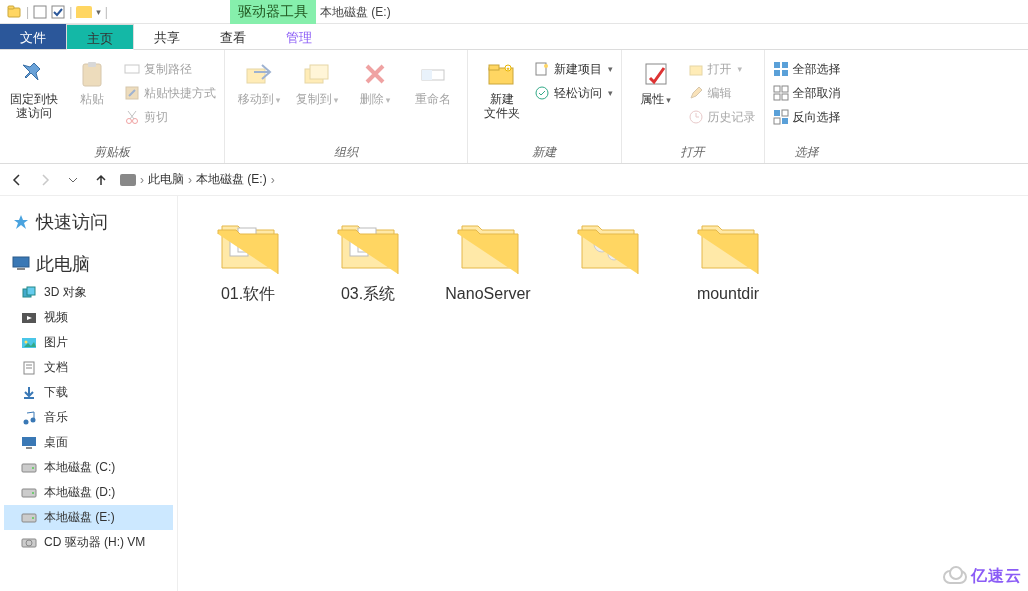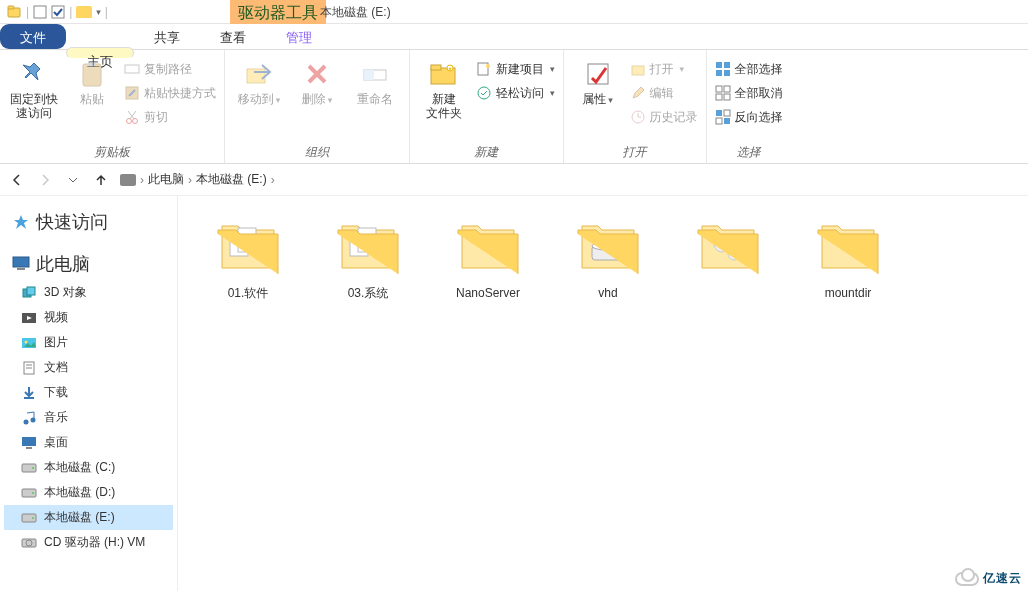--- a/index.html
+++ b/index.html
@@ -2,28 +2,28 @@
 <html><head>
 <meta charset="utf-8">
 <style>
   * { box-sizing: border-box; margin: 0; padding: 0; font-family: "Microsoft YaHei", "Segoe UI", sans-serif; }
   body { width: 1028px; height: 591px; background: #fff; color: #333; font-size: 12px; overflow: hidden; position: relative; }
 
   
   .titlebar { height: 24px; background: #fff; border-bottom: 1px solid #e5e5e5; display: flex; align-items: center; }
   .qat { display: flex; align-items: center; padding-left: 6px; gap: 4px; }
   .qat .folder-chip { width: 16px; height: 12px; background: #ffd662; border-radius: 2px 2px 0 0; position: relative; }
-  .context-tab { margin-left: auto; position: absolute; left: 230px; top: 0; height: 24px; background: #fdba74; color: #225a22; padding: 3px 8px 0; font-size: 16px; }
+  .context-tab { margin-left: auto; position: absolute; left: 230px; top: 0; height: 24px; background: #86efac; color: #225a22; padding: 3px 8px 0; font-size: 14px; }
   .title-text { position: absolute; left: 320px; top: 4px; font-size: 12px; color: #444; }
 
   
   .ribbon-tabs { height: 26px; display: flex; align-items: stretch; background: #fff; border-bottom: 1px solid #dcdcdc; }
-  .ribbon-tabs .tab { padding: 5px 20px; font-size: 13px; color: #333; cursor: pointer; border-radius: 9px; }
+  .ribbon-tabs .tab { padding: 5px 20px; font-size: 13px; color: #333; cursor: pointer; }
   .ribbon-tabs .tab.file { background: #2b579a; color: #fff; }
-  .ribbon-tabs .tab.active { border: 1px solid #dcdcdc; border-bottom: 1px solid #fff; background: #fef9c3; margin-bottom: -1px; margin-top: 23px; }
+  .ribbon-tabs .tab.active { border: 1px solid #dcdcdc; border-bottom: 1px solid #fff; background: #14b8a6; margin-bottom: -1px; }
   .ribbon-tabs .tab.context { color: #8b5cf6; }
 
   
   .ribbon { height: 114px; background: #fff; border-bottom: 1px solid #dcdcdc; display: flex; }
   .group { border-right: 1px solid #e8e8e8; padding: 4px 8px 2px; display: flex; flex-direction: column; }
   .group-body { flex: 1; display: flex; align-items: flex-start; gap: 6px; }
   .group-label { text-align: center; font-size: 12px; color: #666; padding-top: 2px; font-style: italic; }
   .big-btn { display: flex; flex-direction: column; align-items: center; width: 52px; padding-top: 4px; cursor: pointer; }
   .big-btn .ico { width: 32px; height: 32px; margin-bottom: 2px; display:flex; align-items:center; justify-content:center; }
   .big-btn .lbl { font-size: 12px; text-align: center; line-height: 14px; }
@@ -45,24 +45,24 @@
   .sidebar { width: 178px; border-right: 1px solid #eee; padding: 10px 4px; overflow:hidden; }
   .side-item { display: flex; align-items: center; gap: 6px; padding: 4px 6px 4px 16px; font-size: 12px; cursor:pointer; }
   .side-item.top { padding-left: 8px; font-size: 18px; }
   .side-item.selected { background: #cce8ff; }
   .side-item .ic { width: 18px; height: 16px; display:flex; align-items:center; justify-content:center; }
   .side-sep { height: 10px; }
 
   .content { flex: 1; padding: 18px 10px; display: flex; flex-wrap: wrap; align-content: flex-start; gap: 0; }
   .item { width: 120px; display: flex; flex-direction: column; align-items: center; padding: 6px 2px; cursor:pointer; }
   .item .thumb { width: 72px; height: 60px; display:flex; align-items:center; justify-content:center; margin-bottom:6px; }
-  .item .name { font-size: 12px; text-align: right; line-height: 15px; word-break: break-word; max-width: 110px; }
-
-  
-  .watermark { position:absolute; right:6px; bottom:4px; font-size:12px; color:#0c4a6e; font-weight:bold; letter-spacing:1px; display:flex; align-items:center; gap:4px;}
+  .item .name { font-size: 16px; text-align: right; line-height: 15px; word-break: break-word; max-width: 110px; }
+
+  
+  .watermark { position:absolute; right:6px; bottom:4px; font-size:16px; color:#8b5cf6; font-weight:bold; letter-spacing:1px; display:flex; align-items:center; gap:4px;}
   .watermark .cloud { width:24px; height:14px; border:2px solid #c9c9c9; border-radius:10px; position:relative;}
   .watermark .cloud::before { content:""; position:absolute; width:10px; height:10px; border:2px solid #c9c9c9; border-radius:50%; top:-6px; left:4px; background:#fff;}
 
   
   .svg { display:block; }
   .caret::after { content:"▾"; font-size:9px; color:#666; margin-left:2px;}
 </style>
 </head>
 <body>
 
@@ -158,20 +158,29 @@
         <div class="ico">
             <svg width="30" height="30">
               <rect x="3" y="10" width="18" height="14" fill="#ffd662" stroke="#caa63a"></rect>
               <path d="M18 6 L26 13 L18 20 M26 13 H10" stroke="#2b579a" stroke-width="2" fill="none"></path>
             </svg>
           </div>
         <div class="lbl caret">移动到</div>
       </div>
       <div class="big-btn disabled">
         <div class="ico">
+            <svg width="30" height="30">
+              <rect x="3" y="10" width="18" height="14" fill="#ffd662" stroke="#caa63a"></rect>
+              <rect x="8" y="6" width="18" height="14" fill="#ffe9a8" stroke="#caa63a"></rect>
+            </svg>
+          </div>
+        <div class="lbl caret">复制到</div>
+      </div>
+      <div class="big-btn disabled">
+        <div class="ico">
             <svg width="28" height="28">
               <path d="M6 6 L22 22 M22 6 L6 22" stroke="#d33" stroke-width="4"></path>
             </svg>
           </div>
         <div class="lbl caret">删除</div>
       </div>
       <div class="big-btn disabled">
         <div class="ico">
             <svg width="28" height="28">
               <rect x="3" y="10" width="22" height="10" fill="#fff" stroke="#888"></rect>
@@ -496,31 +505,20 @@
             <path d="M10 10 L10 6 L26 6 L30 10 L62 10 L62 48 L10 48 Z" fill="#ffe9a8" stroke="#e5b84a"></path>
             <path d="M6 14 L6 10 L24 10 L28 14 L66 14 L66 54" opacity="0.92 L6 54 Z" fill="#ffd662" stroke="#e5b84a"></path>
           </svg>
         </div>
         <div class="name">NanoServer</div>
       </div>
       <div class="item">
         <div class="thumb">
           <svg width="72" height="60" viewBox="0 0 72 60">
             <path d="M10 10 L10 6 L26 6 L30 10 L62 10 L62 48 L10 48 Z" fill="#ffe9a8" stroke="#e5b84a"></path>
-            <rect x="20" y="26" width="30" height="14" rx="3" fill="#eee" stroke="#aaa"></rect>
-            <ellipse cx="35" cy="26" rx="15" ry="4" fill="#fff" stroke="#aaa"></ellipse>
-            <path d="M6 14 L6 10 L24 10 L28 14 L66 14 L66 54" opacity="0.92 L6 54 Z" fill="#ffd662" stroke="#e5b84a"></path>
-          </svg>
-        </div>
-        <div class="name">vhd</div>
-      </div>
-      <div class="item">
-        <div class="thumb">
-          <svg width="72" height="60" viewBox="0 0 72 60">
-            <path d="M10 10 L10 6 L26 6 L30 10 L62 10 L62 48 L10 48 Z" fill="#ffe9a8" stroke="#e5b84a"></path>
             <circle cx="30" cy="24" r="8" fill="#eee" stroke="#ccc"></circle>
             <circle cx="42" cy="34" r="6" fill="#eee" stroke="#ccc"></circle>
             <path d="M6 14 L6 10 L24 10 L28 14 L66 14 L66 54" opacity="0.92 L6 54 Z" fill="#ffd662" stroke="#e5b84a"></path>
           </svg>
         </div>
       </div>
       <div class="item">
         <div class="thumb">
           <svg width="72" height="60" viewBox="0 0 72 60">
             <path d="M10 10 L10 6 L26 6 L30 10 L62 10 L62 48 L10 48 Z" fill="#ffe9a8" stroke="#e5b84a"></path>

